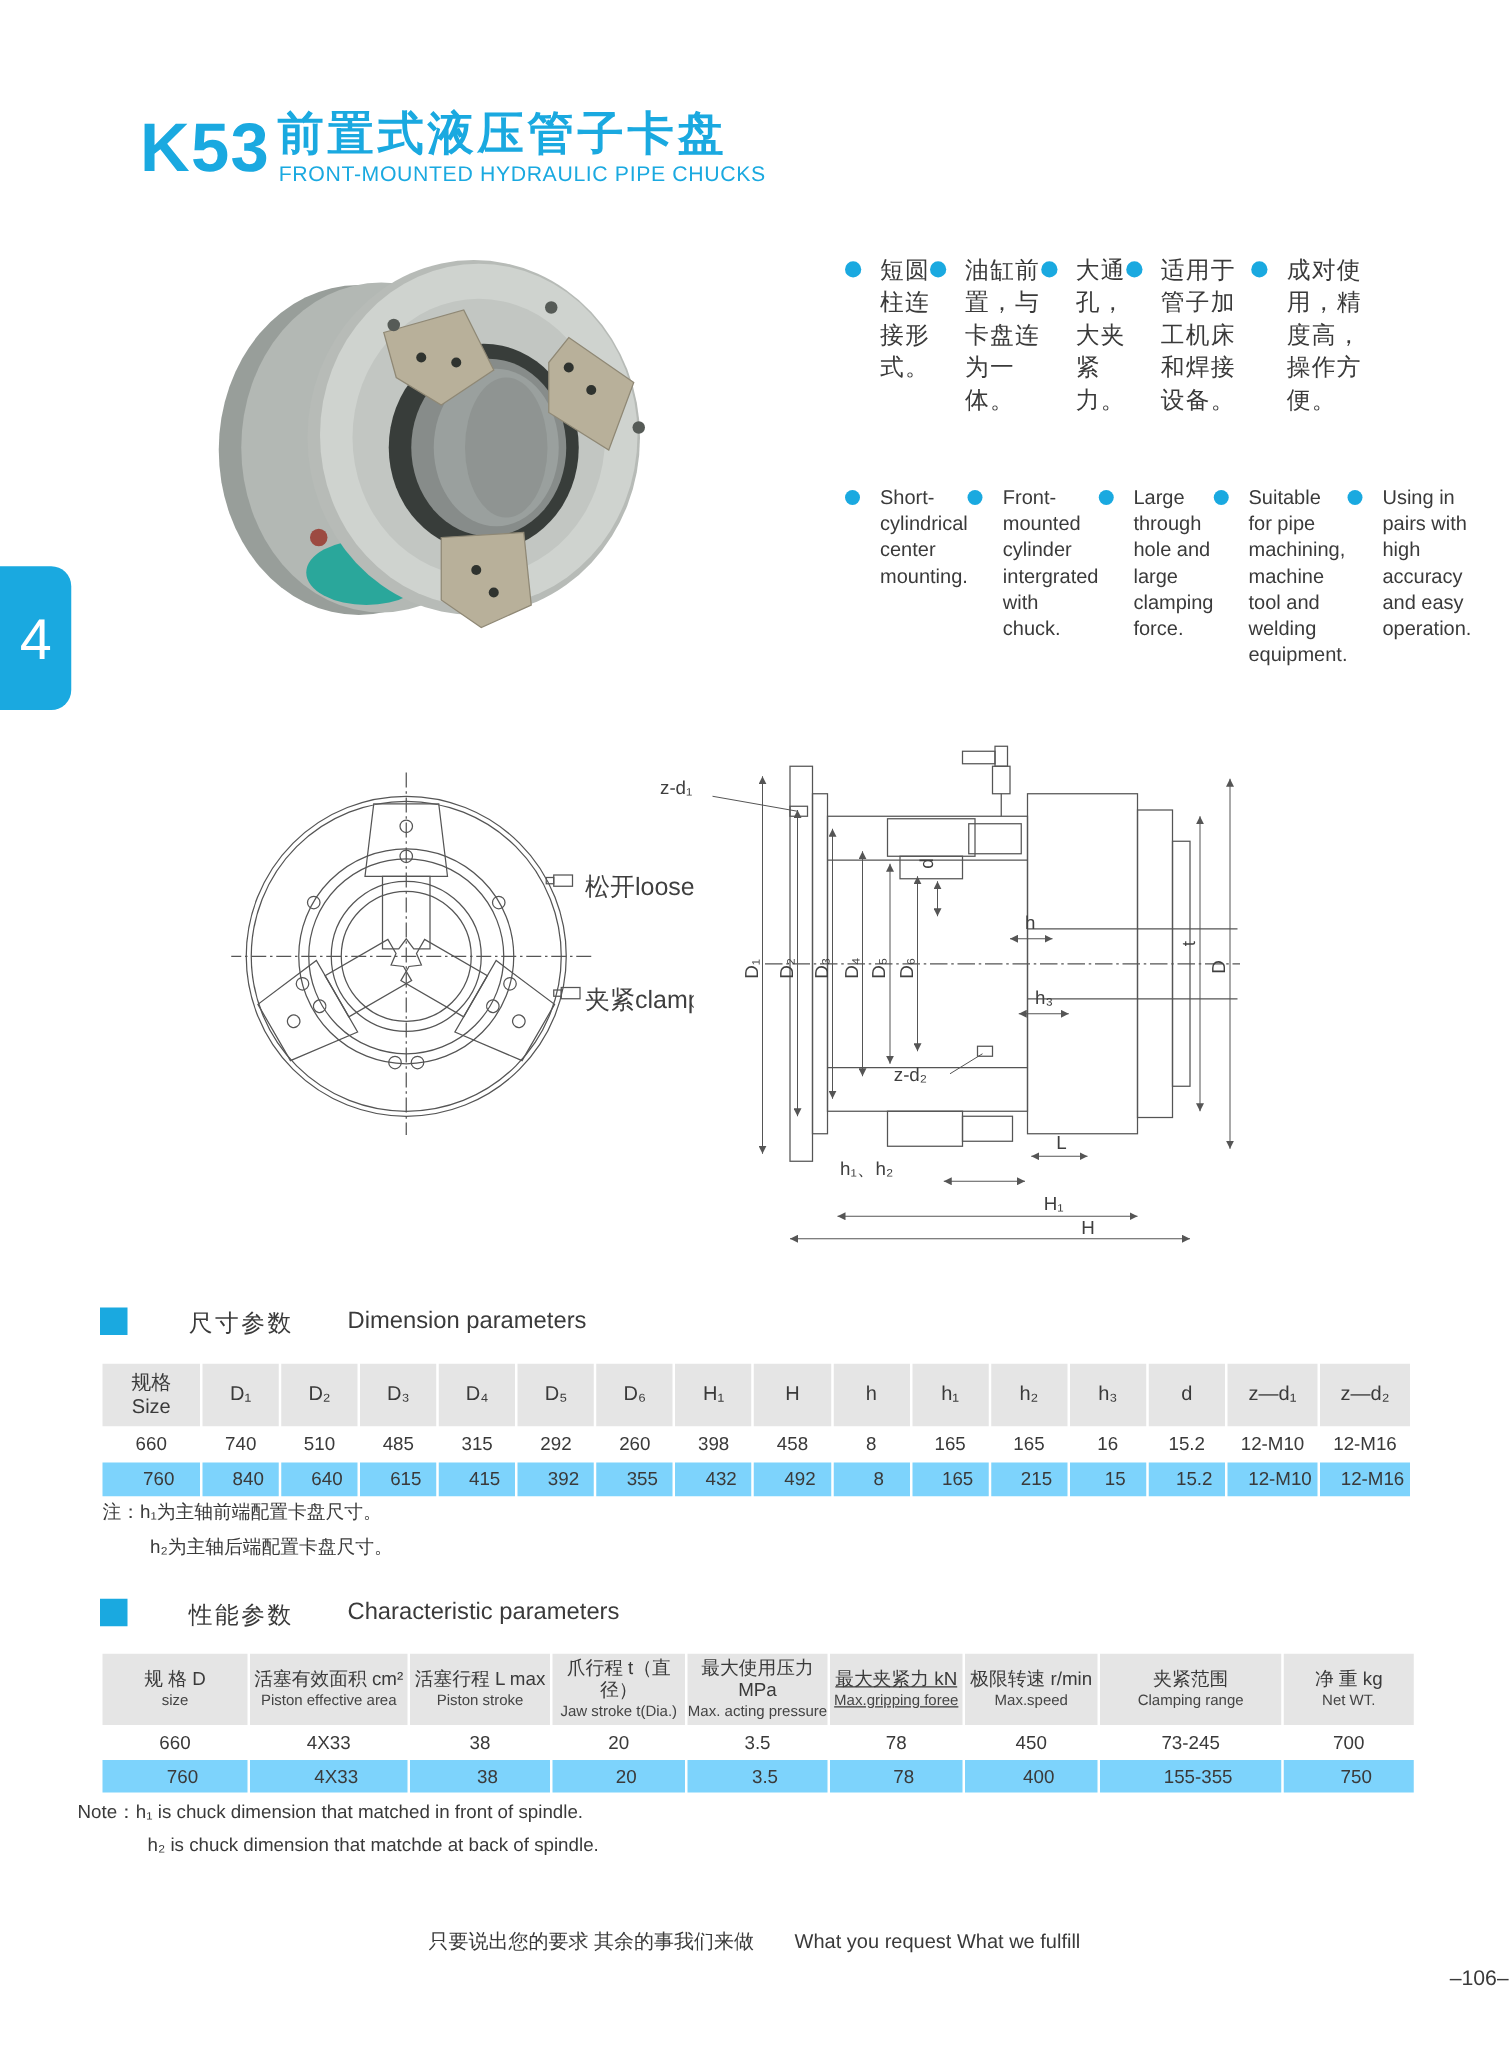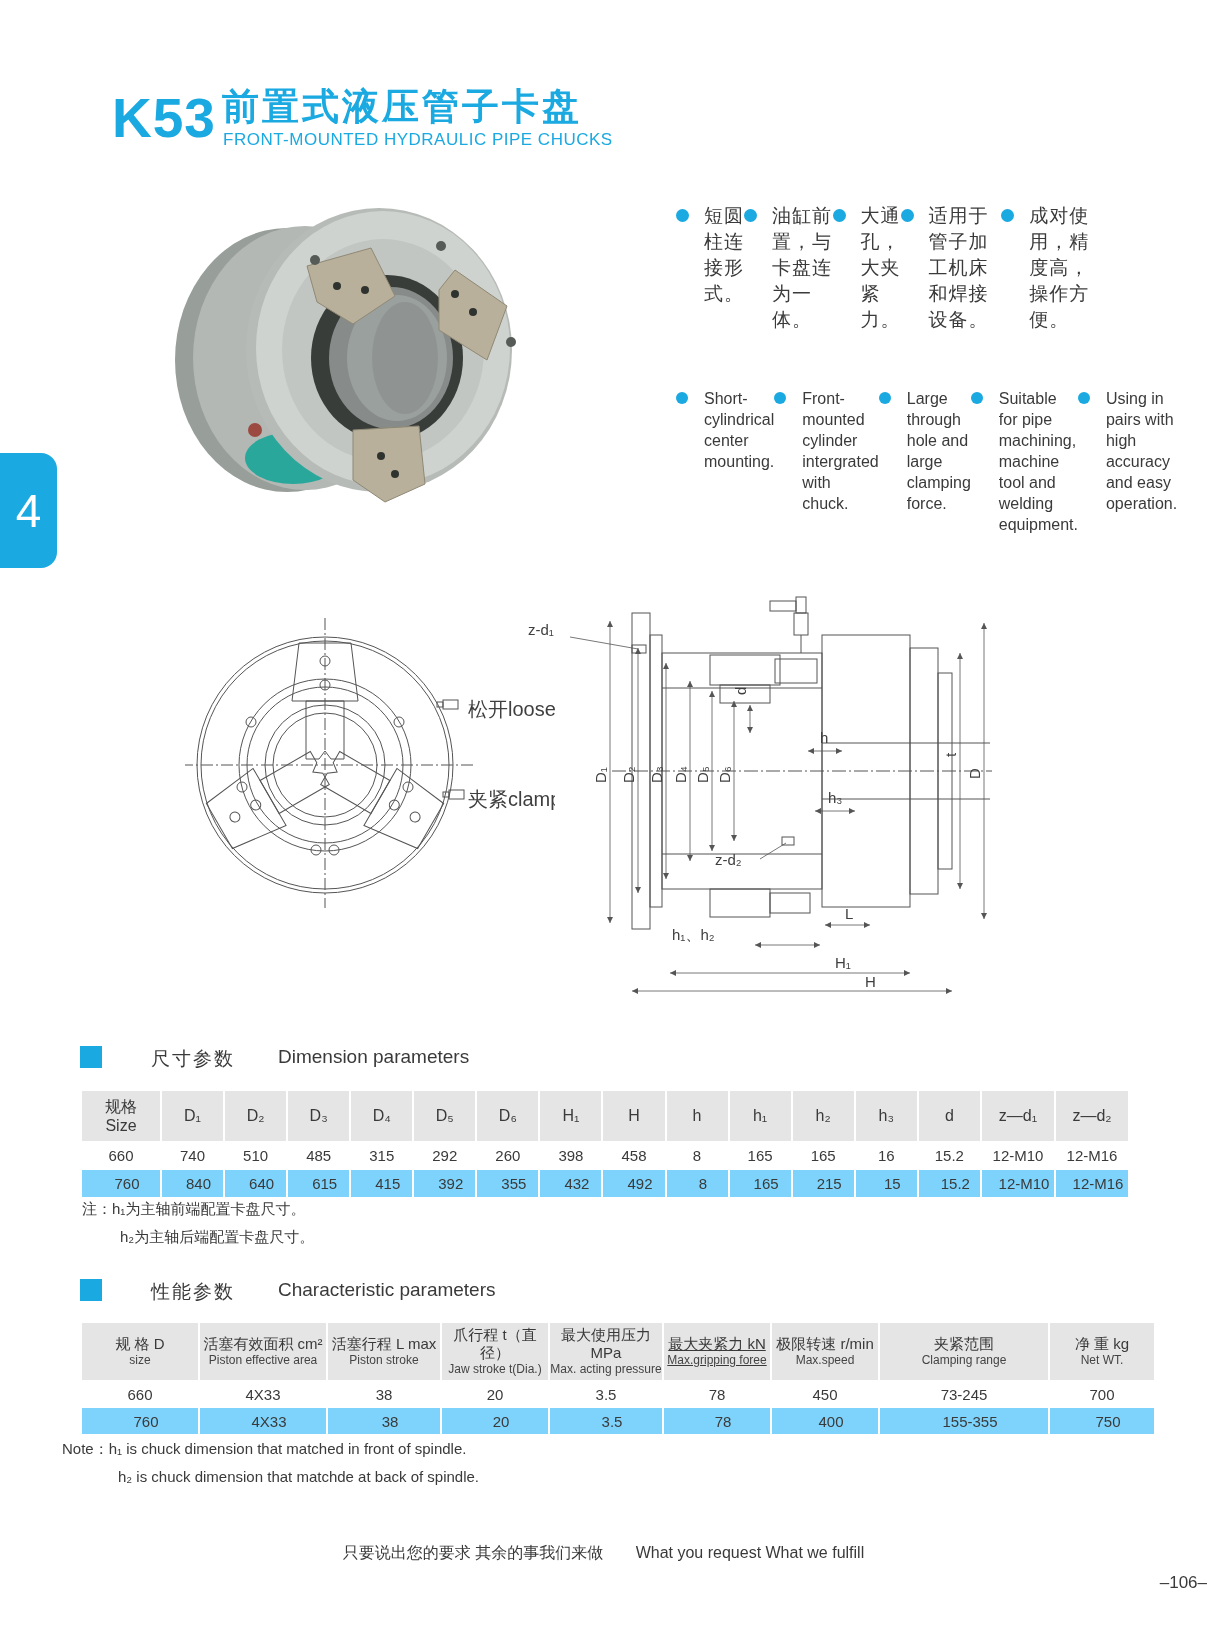--- a/index.html
+++ b/index.html
@@ -49,21 +49,21 @@
   #t1 th:first-child { width:78px; }
   #t1 th:nth-child(15), #t1 th:nth-child(16) { width:72px; }
   #t1 .col0 div { line-height:19px; font-size:16px; }
   #t2 { top:1322px; }
   #t2 th { background:#e5e5e5; height:57px; }
   #t2 td { height:26px; font-size:15px; }
   #t2 .hz { font-size:15px; line-height:18px; }
   #t2 .he { font-size:12px; line-height:15px; color:#444; }
   #t2 th:nth-child(1){width:116px;} #t2 th:nth-child(2){width:126px;} #t2 th:nth-child(3){width:112px;}
   #t2 th:nth-child(4){width:106px;} #t2 th:nth-child(5){width:112px;} #t2 th:nth-child(6){width:106px;text-decoration:underline;}
-  #t2 th:nth-child(7){width:106px;} #t2 th:nth-child(8){width:168px;} #t2 th:nth-child(9){width:104px;}
+  #t2 th:nth-child(7){width:106px;} #t2 th:nth-child(8){width:145px;} #t2 th:nth-child(9){width:104px;}
   tr.alt td { background:#7dd3fc;padding-left:12px; }
 
   .notes { position:absolute; font-size:15px; }
   .notes div { margin-bottom:9px; }
   #n1 { left:82px; top:1200px; } #n1 div:nth-child(2){ margin-left:38px; }
   #n2 { left:62px; top:1440px; } #n2 div:nth-child(2){ margin-left:56px; }
 
   .tagline { position:absolute; left:0; right:0; top:1543px; text-align:center; font-size:16px; }
   .tagline .en { margin-left:28px; }
   .pageno  { position:absolute; left:0; right:0; top:1573px; text-align:right; font-size:17px; }

